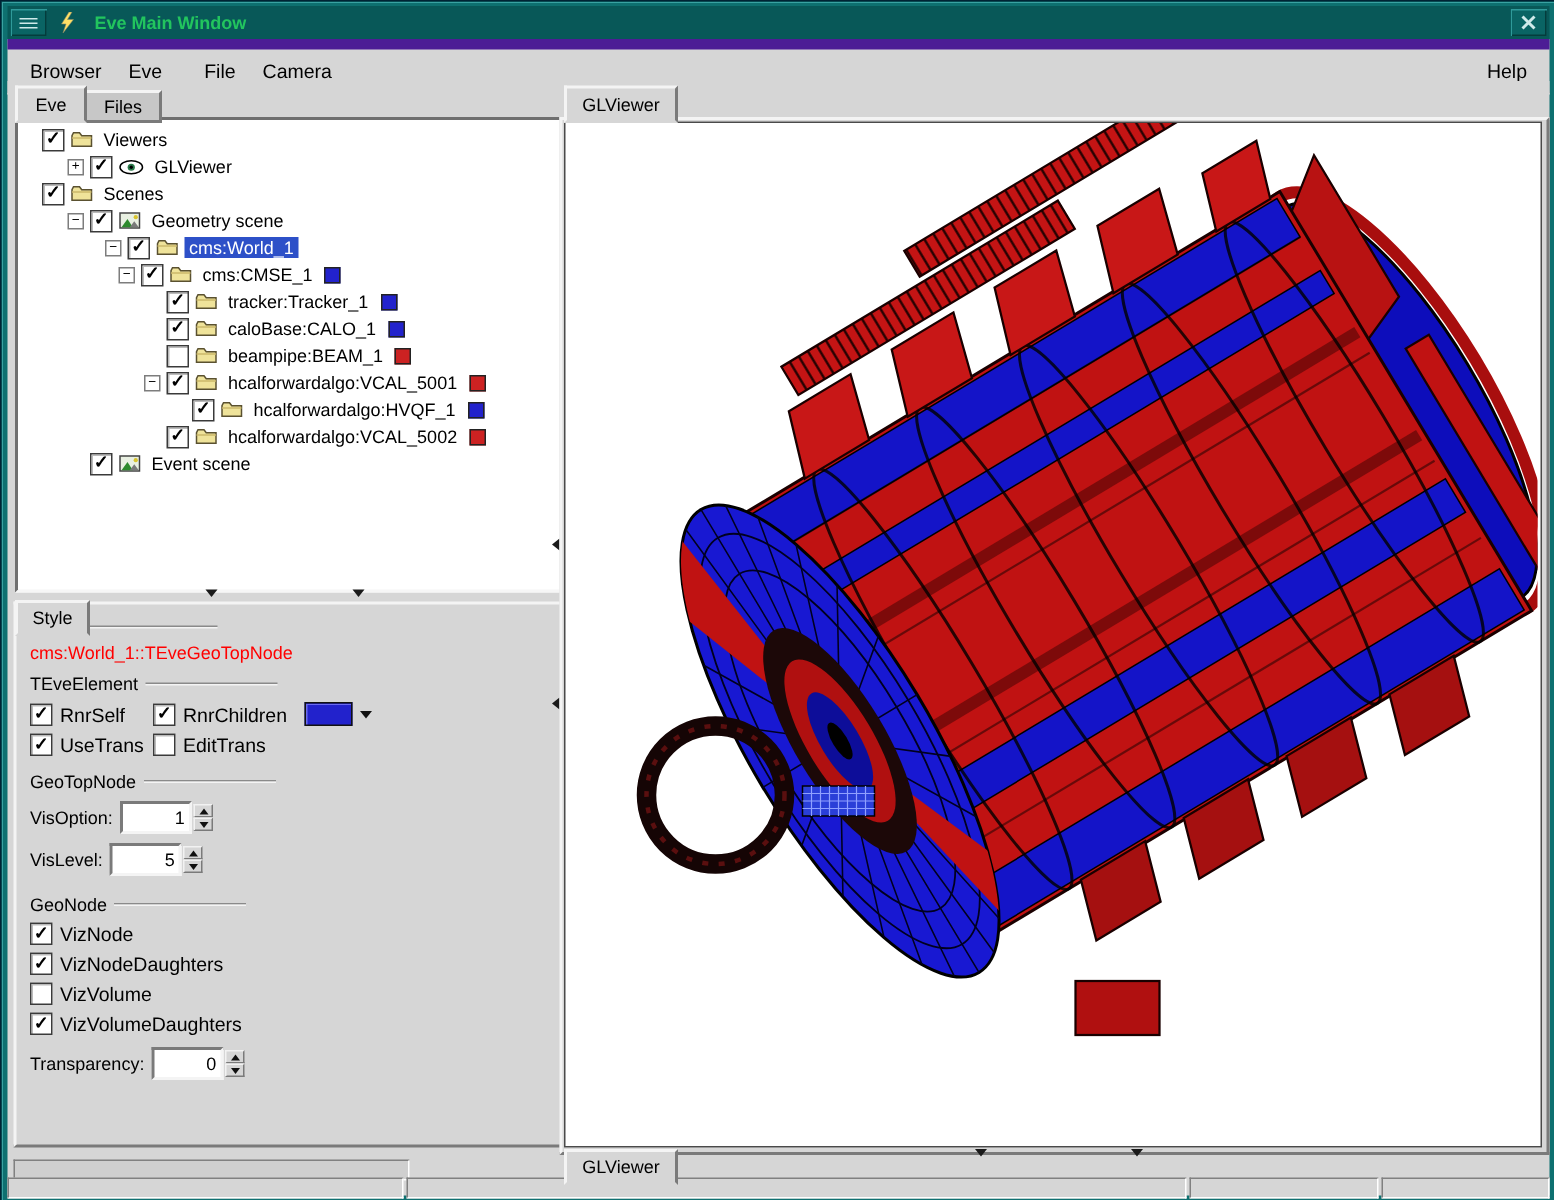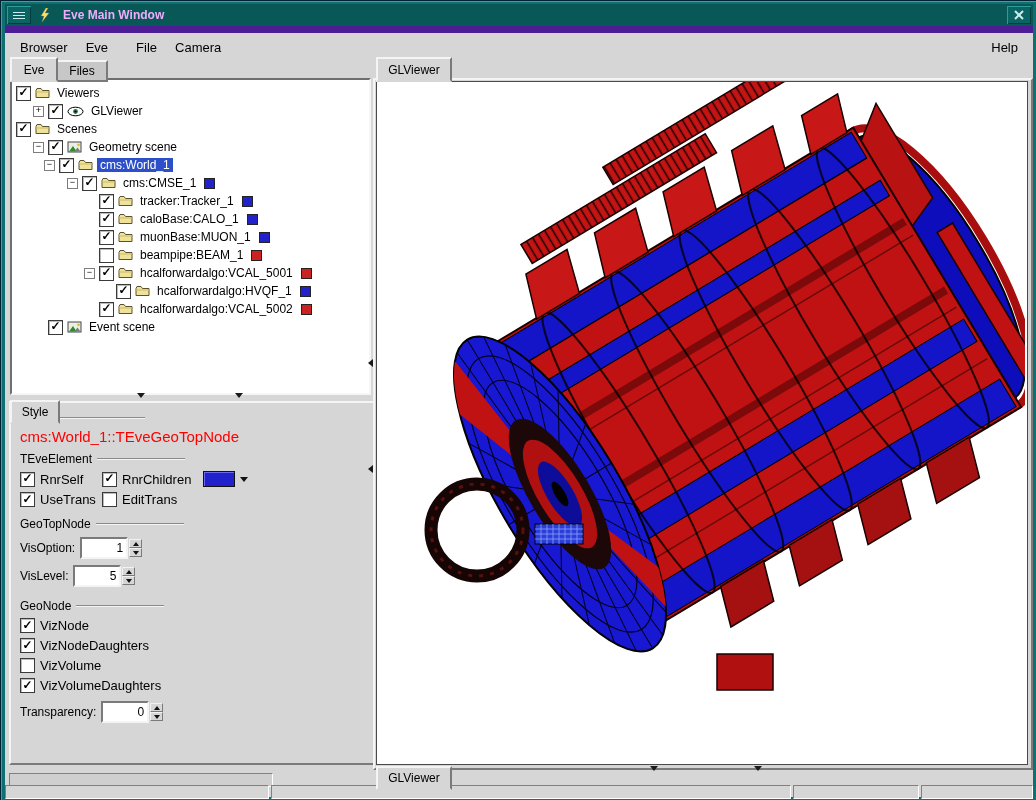--- a/index.html
+++ b/index.html
@@ -12,40 +12,40 @@
     background:#0e7070;border:1px solid #023;
     box-shadow:inset 1px 1px 0 #39a2a2, inset -1px -1px 0 #053e3e;}
   
   .titlebar{position:absolute;left:4px;top:3px;right:4px;height:22px;
     background:#085858;display:flex;align-items:center;padding:0 2px;gap:4px;}
   .tb-btn{width:24px;height:18px;background:#0a6464;flex:0 0 auto;
     box-shadow:inset 1px 1px 0 #2f9a9a, inset -1px -1px 0 #043c3c;
     display:flex;align-items:center;justify-content:center;cursor:pointer;}
   .hamburger{width:12px;height:1px;background:#cfeaea;box-shadow:0 3px 0 #cfeaea,0 6px 0 #cfeaea;margin-top:-6px;}
   .tb-icon{width:20px;height:18px;display:flex;align-items:center;justify-content:center;}
-  .title-text{color:#f0abfc;font-weight:bold;font-size:12px;margin-left:4px;flex:0 0 auto;}
+  .title-text{color:#22c55e;font-weight:bold;font-size:12px;margin-left:4px;flex:0 0 auto;}
   .tb-spacer{flex:1;}
   
   .menubar{position:absolute;left:4px;top:25px;right:4px;height:28px;background:#d6d6d6;
     border-top:7px solid #4c1d95;border-bottom:2px groove #eee;
     display:flex;align-items:center;font-size:13px;padding:0 6px;}
   .menu-item{padding:4px 9px;cursor:pointer;}
   .menu-item.gap{margin-left:10px;}
   .menu-spacer{flex:1;}
   
   .client{position:absolute;left:4px;top:53px;right:4px;bottom:4px;background:#d6d6d6;}
   .tab{position:absolute;background:#d6d6d6;display:flex;align-items:center;justify-content:center;
     border:2px solid;border-color:#f4f4f4 #7a7a7a #d6d6d6 #f4f4f4;font-size:12px;z-index:3;cursor:pointer;}
   .tab.inactive{background:#c7c7c7;border-bottom-color:#7a7a7a;z-index:1;}
   .raised{border:2px solid;border-color:#f4f4f4 #7a7a7a #7a7a7a #f4f4f4;}
   
   .tree-frame{position:absolute;left:5px;top:24px;width:357px;height:309px;background:#fff;
-    border:2px solid;border-color:#6f6f6f #f6f6f6 #f6f6f6 #6f6f6f;overflow:hidden;padding-top:4px;}
+    border:2px solid;border-color:#6f6f6f #f6f6f6 #f6f6f6 #6f6f6f;overflow:hidden;padding-top:4px;padding-left:12px;}
   .trow{display:flex;align-items:center;height:18px;white-space:nowrap;}
-  .i0{margin-left:4px}.i1{margin-left:21px}.i2{margin-left:32px}.i3{margin-left:55px}.i4{margin-left:72px}.i5{margin-left:89px}
+  .i0{margin-left:4px}.i1{margin-left:21px}.i2{margin-left:46px}.i3{margin-left:55px}.i4{margin-left:72px}.i5{margin-left:89px}
   .handle{width:9px;height:9px;flex:0 0 9px;border:1px solid #7d7d7d;background:#fff;
     font-size:9px;line-height:7px;text-align:center;margin-right:4px;cursor:pointer;}
   .handle.plus::after{content:"+";}
   .handle.minus::after{content:"\2212";}
   .handle.blank{visibility:hidden;}
   .cb{width:13px;height:13px;flex:0 0 13px;background:#fff;border:1px solid #3a3a3a;
     box-shadow:inset 1px 1px 0 #bbb;display:inline-flex;align-items:center;justify-content:center;
     margin-right:4px;cursor:pointer;position:relative;}
   .cb.checked::after{content:"\2713";font-size:12px;font-weight:bold;color:#000;margin-top:-2px;}
   .ticon{display:inline-flex;margin-right:4px;flex:0 0 auto;}
@@ -57,21 +57,21 @@
   .arrow-down{position:absolute;width:0;height:0;border-left:4px solid transparent;
     border-right:4px solid transparent;border-top:5px solid #1a1a1a;cursor:pointer;}
   .arrow-left{position:absolute;width:0;height:0;border-top:4px solid transparent;
     border-bottom:4px solid transparent;border-right:5px solid #1a1a1a;cursor:pointer;}
   
   .style-frame{position:absolute;left:4px;top:347px;width:358px;height:352px;background:#d6d6d6;
     padding:8px 9px 0 9px;}
   .sec{display:flex;align-items:center;font-size:12px;gap:5px;}
   .sec .line{flex:1;height:0;border-top:1px solid #8a8a8a;border-bottom:1px solid #f4f4f4;margin-right:4px;}
   .sec .line.short{flex:0 0 88px;}
-  .name-val{color:#ff0000;margin:3px 0 7px 0;font-size:15px;}
+  .name-val{color:#ff0000;margin:3px 0 7px 0;font-size:12px;}
   .cbrow{display:flex;align-items:center;margin-top:5px;font-size:13px;}
   .cbpair{display:flex;align-items:center;width:82px;}
   .cbpair.wide{width:auto;}
   .cblabel{margin-left:1px;}
   .color-btn{width:30px;height:14px;background:#2222cc;border:1px solid #111;
     box-shadow:inset 1px 1px 0 #6a6aee;margin-left:12px;cursor:pointer;}
   .color-arrow{width:0;height:0;border-left:4px solid transparent;border-right:4px solid transparent;
     border-top:5px solid #111;margin-left:5px;cursor:pointer;}
   .fieldrow{display:flex;align-items:center;margin-top:6px;font-size:12px;}
   .fieldrow label{margin-right:5px;}
@@ -226,31 +226,20 @@
           <span class="ticon">
             <svg width="15" height="12">
               <use href="#icon-folder"></use>
             </svg>
           </span>
           <span class="tlabel">caloBase:CALO_1</span>
           <span class="swatch blue"></span>
         </div>
       <div class="trow i4">
           <span class="handle blank"></span>
-          <span class="cb checked"></span>
-          <span class="ticon">
-            <svg width="15" height="12">
-              <use href="#icon-folder"></use>
-            </svg>
-          </span>
-          <span class="tlabel">muonBase:MUON_1</span>
-          <span class="swatch blue"></span>
-        </div>
-      <div class="trow i4">
-          <span class="handle blank"></span>
           <span class="cb"></span>
           <span class="ticon">
             <svg width="15" height="12">
               <use href="#icon-folder"></use>
             </svg>
           </span>
           <span class="tlabel">beampipe:BEAM_1</span>
           <span class="swatch red"></span>
         </div>
       <div class="trow i4">

